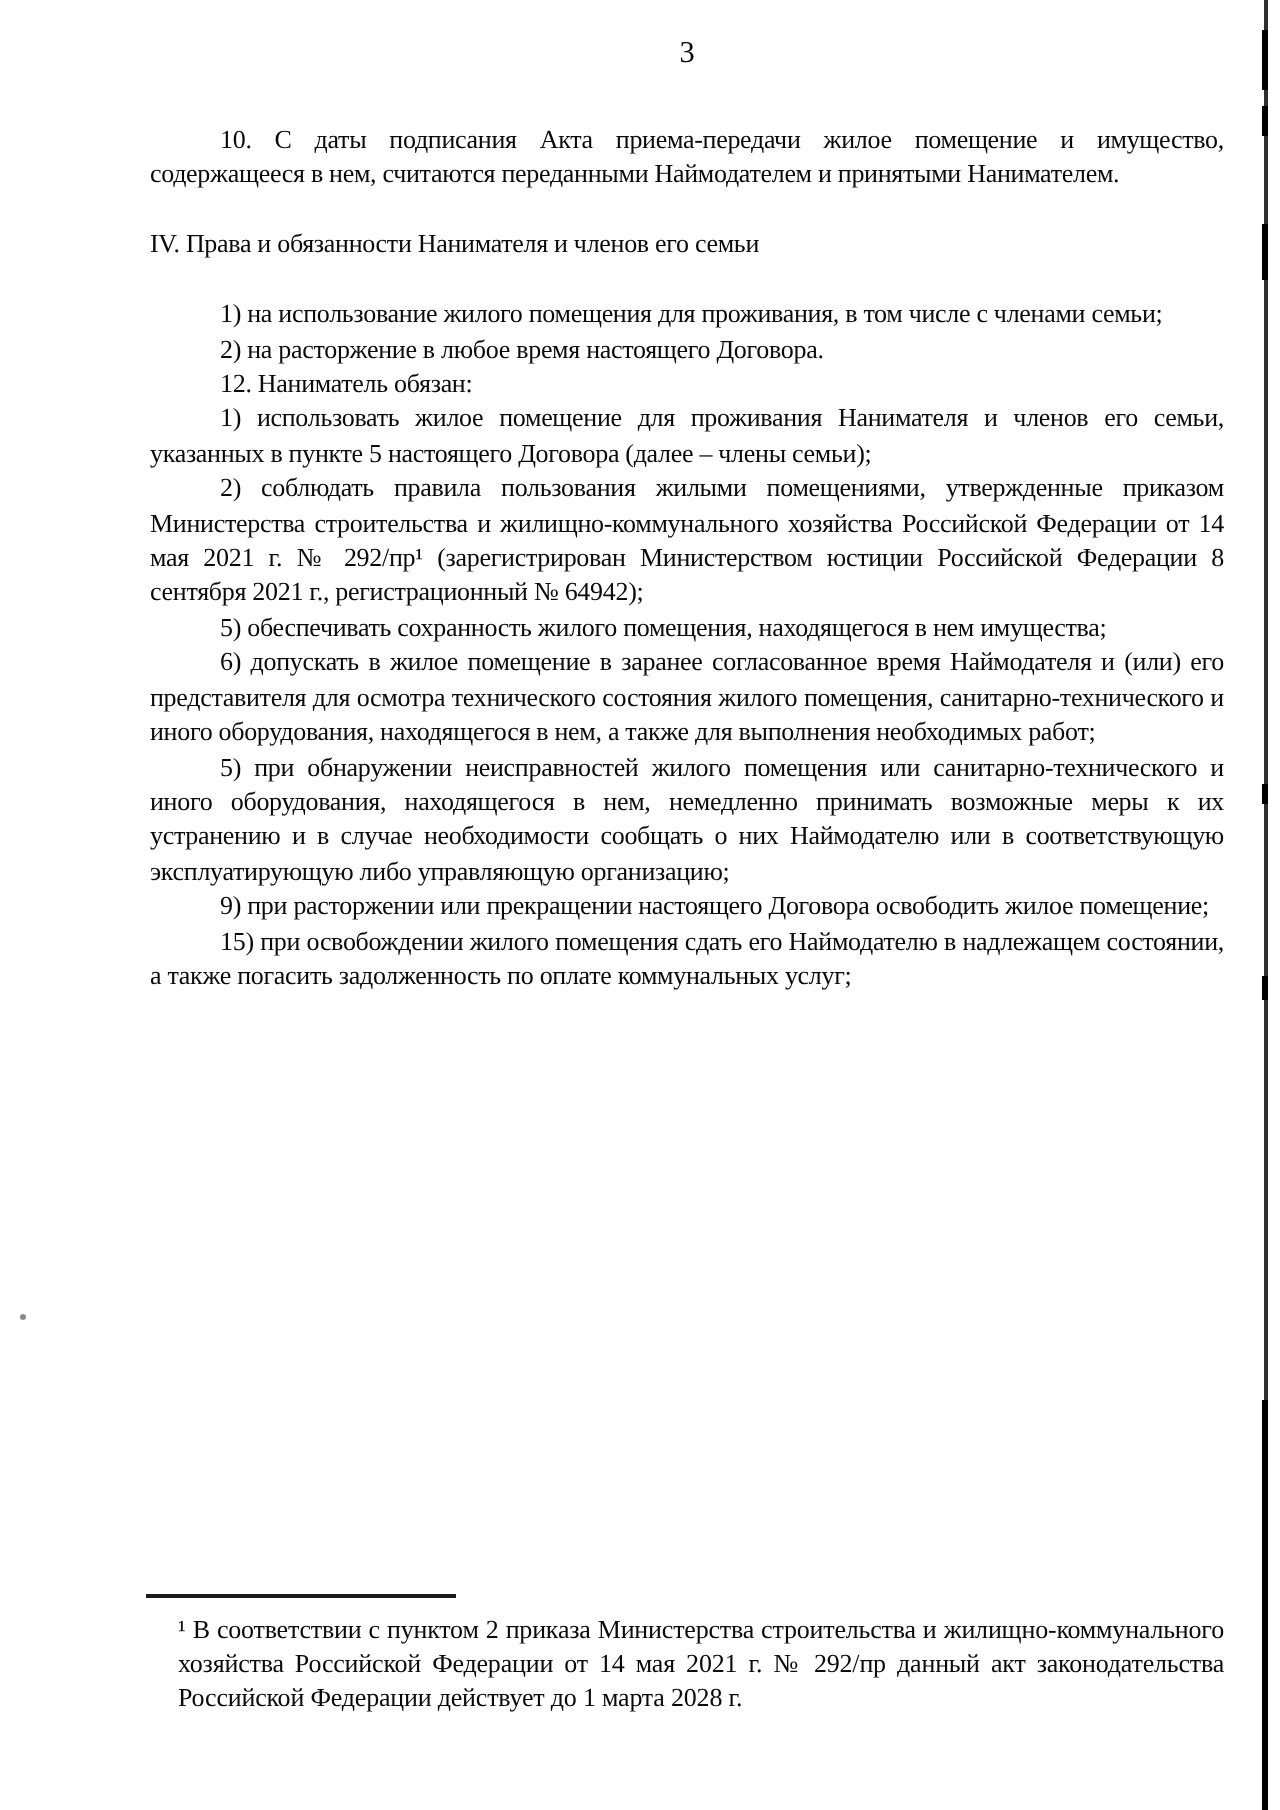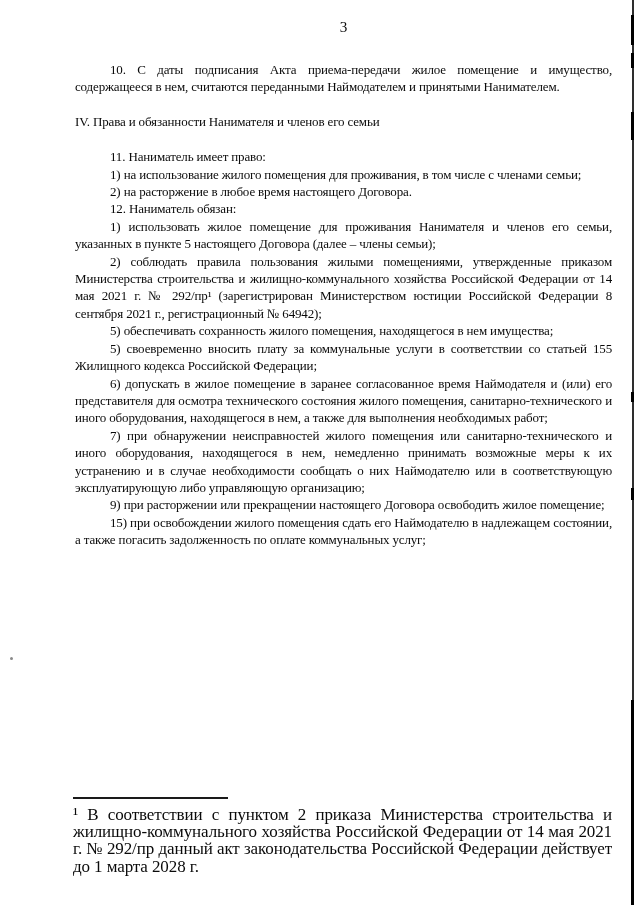--- a/index.html
+++ b/index.html
@@ -33,23 +33,24 @@
   .footnote {
     position: absolute;
     left: 73px; top: 797px; width: 539px;
   }
   .footnote-rule {
     width: 155px; height: 0;
     border-top: 2px solid #1a1a1a;
     margin-bottom: 7px;
   }
   .footnote-text {
-    font-size: 17px; line-height: 17.2px;
+    font-size: 13px; line-height: 17.2px;
     letter-spacing: -0.1px;
     text-align: justify;
+    margin-left: 16px;
   }
   
   .scan-line {
     position: absolute;
     left: 632px; top: 0; width: 2px; height: 905px;
     background: #2e2e2e;
   }
   .scan-line .seg { position: absolute; left: -1px; width: 3px; background: #000; }
   .seg-a { top: 15px;  height: 30px; }
   .seg-b { top: 53px;  height: 15px; }
@@ -65,30 +66,28 @@
   }
 </style>
 </head>
 <body>
 
 <div class="page-number">3</div>
 
 <div class="doc-body">
     <p class="body">10. С даты подписания Акта приема-передачи жилое помещение и имущество, содержащееся в нем, считаются переданными Наймодателем и принятыми Нанимателем.</p>
     <p class="heading">IV. Права и обязанности Нанимателя и членов его семьи</p>
-    <p class="body">11. Наниматель имеет право:</p>
     <p class="body">1) на использование жилого помещения для проживания, в том числе с членами семьи;</p>
     <p class="body">2) на расторжение в любое время настоящего Договора.</p>
     <p class="body">12. Наниматель обязан:</p>
     <p class="body">1) использовать жилое помещение для проживания Нанимателя и членов его семьи, указанных в пункте 5 настоящего Договора (далее – члены семьи);</p>
     <p class="body">2) соблюдать правила пользования жилыми помещениями, утвержденные приказом Министерства строительства и жилищно-коммунального хозяйства Российской Федерации от 14 мая 2021 г. № 292/пр¹ (зарегистрирован Министерством юстиции Российской Федерации 8 сентября 2021 г., регистрационный № 64942);</p>
     <p class="body">5) обеспечивать сохранность жилого помещения, находящегося в нем имущества;</p>
-    <p class="body">5) своевременно вносить плату за коммунальные услуги в соответствии со статьей 155 Жилищного кодекса Российской Федерации;</p>
     <p class="body">6) допускать в жилое помещение в заранее согласованное время Наймодателя и (или) его представителя для осмотра технического состояния жилого помещения, санитарно-технического и иного оборудования, находящегося в нем, а также для выполнения необходимых работ;</p>
-    <p class="body">7) при обнаружении неисправностей жилого помещения или санитарно-технического и иного оборудования, находящегося в нем, немедленно принимать возможные меры к их устранению и в случае необходимости сообщать о них Наймодателю или в соответствующую эксплуатирующую либо управляющую организацию;</p>
+    <p class="body">5) при обнаружении неисправностей жилого помещения или санитарно-технического и иного оборудования, находящегося в нем, немедленно принимать возможные меры к их устранению и в случае необходимости сообщать о них Наймодателю или в соответствующую эксплуатирующую либо управляющую организацию;</p>
     <p class="body">9) при расторжении или прекращении настоящего Договора освободить жилое помещение;</p>
     <p class="body">15) при освобождении жилого помещения сдать его Наймодателю в надлежащем состоянии, а также погасить задолженность по оплате коммунальных услуг;</p>
   </div>
 
 <div class="footnote">
   <div class="footnote-rule"></div>
   <div class="footnote-text">¹ В соответствии с пунктом 2 приказа Министерства строительства и жилищно-коммунального хозяйства Российской Федерации от 14 мая 2021 г. № 292/пр данный акт законодательства Российской Федерации действует до 1 марта 2028 г.</div>
 </div>
 
 <div class="scan-line">

